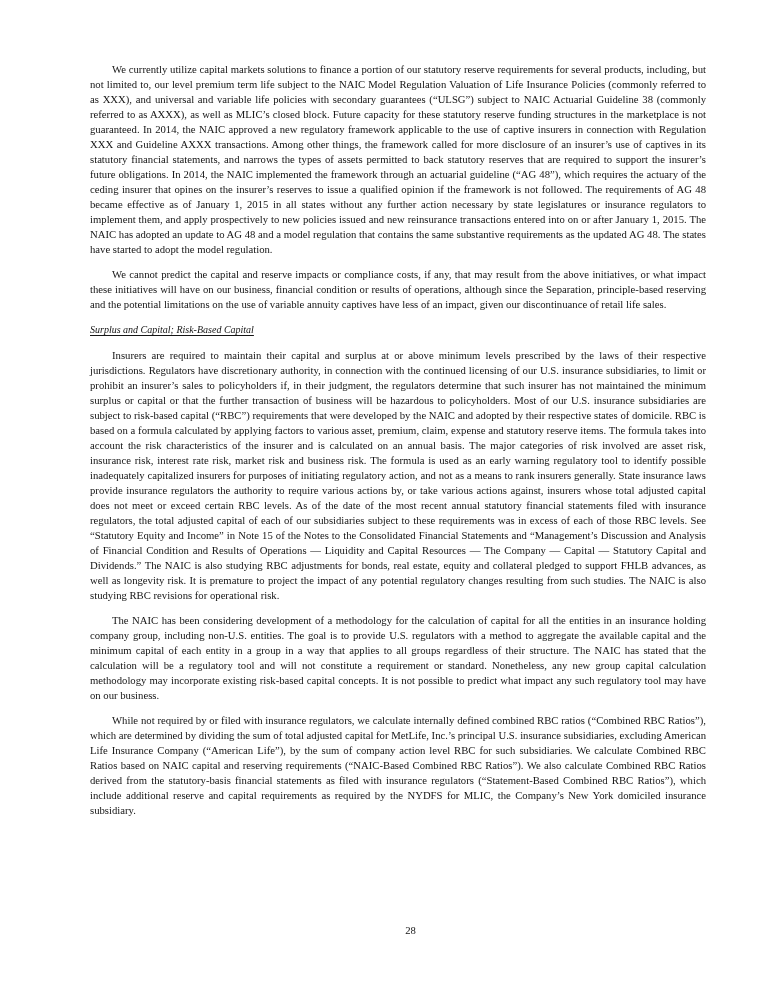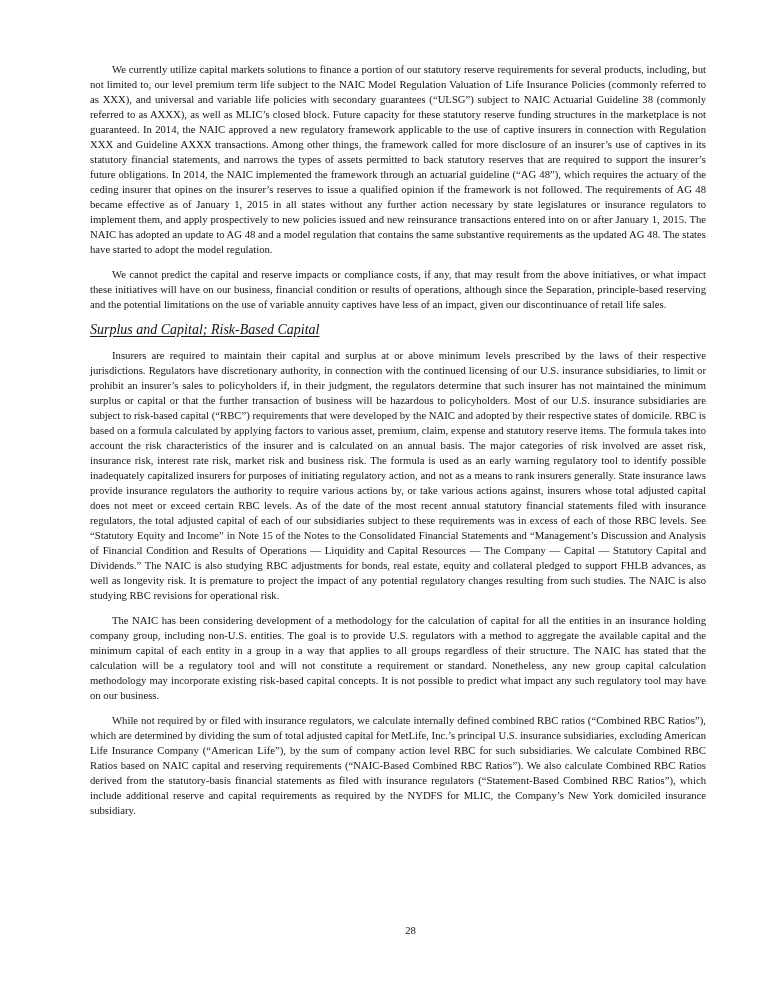--- a/index.html
+++ b/index.html
@@ -25,21 +25,21 @@
     }
     p.body-para {
       margin: 0 0 10px 0;
       font-size: 10.7px;
       line-height: 15px;
       text-align: justify;
       text-indent: 22px;
     }
     h2.section-heading {
       margin: 7px 0 11px 0;
-      font-size: 14px;
+      font-size: 10px;
       line-height: 15px;
       font-weight: normal;
       font-style: italic;
       text-decoration: underline;
       text-underline-offset: 2px;
     }
     .page-number {
       position: absolute;
       top: 923px;
       left: 16px;

